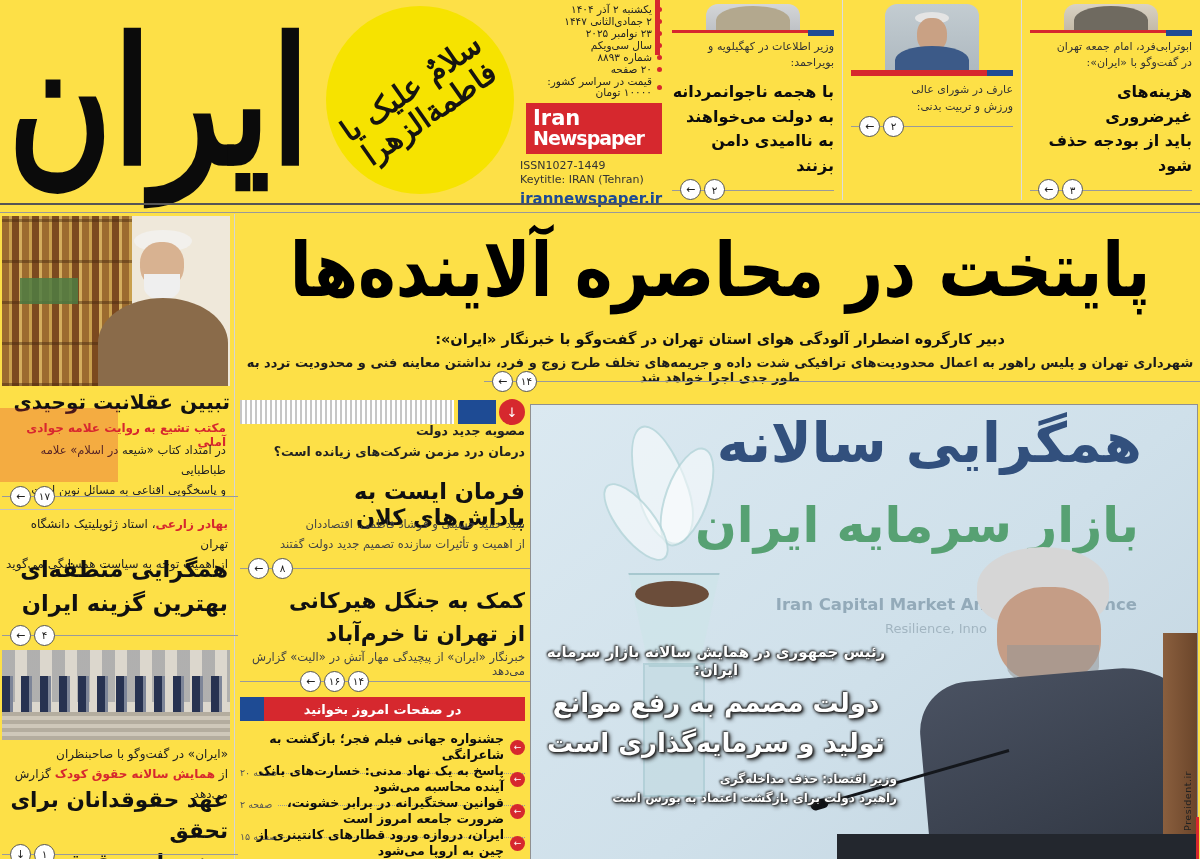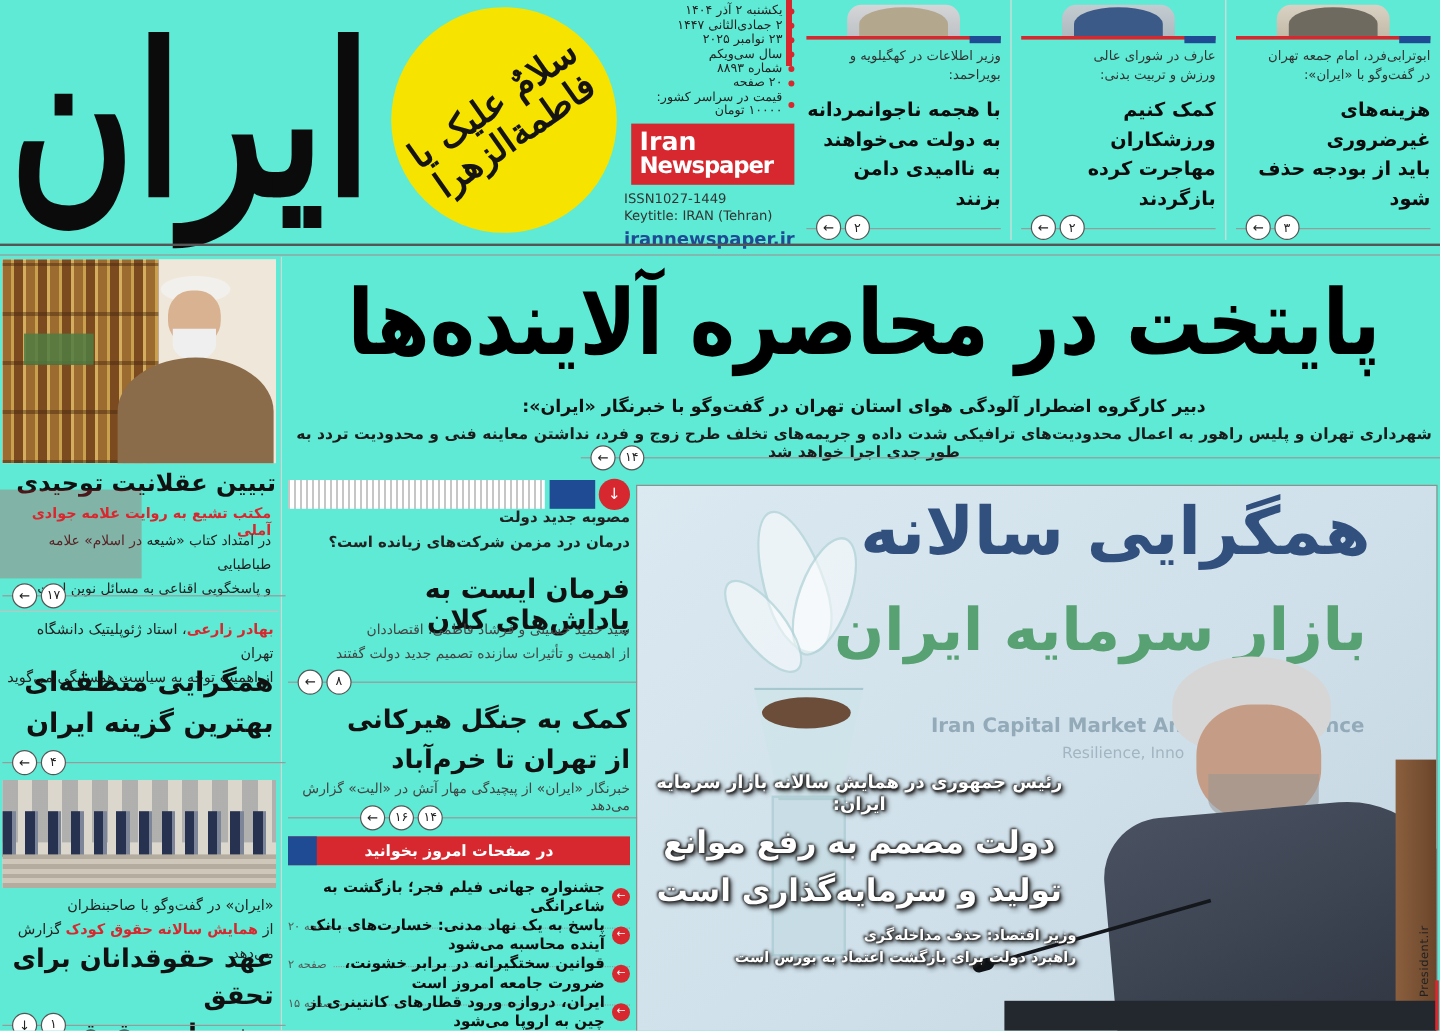--- a/index.html
+++ b/index.html
@@ -1,16 +1,16 @@
 <!DOCTYPE html>
 <html lang="fa" dir="rtl"><head>
 <meta charset="utf-8">
 <style>
   html,body{margin:0;padding:0;background:#e9e9e9;}
-  .page{position:relative;width:1200px;height:859px;background:#5eead4;margin:0 auto;
+  .page{position:relative;width:1200px;height:859px;background:#fde047;margin:0 auto;
         overflow:hidden;direction:rtl;font-family:"DejaVu Sans",sans-serif;color:#111;}
   .pre{white-space:pre-line;}
 
   
   .logo{position:absolute;left:0;top:2px;width:318px;height:198px;display:flex;align-items:center;justify-content:center;}
   .logo span{font-size:132px;font-weight:bold;color:#0b0b0b;transform:scale(1.08,1.32);letter-spacing:-4px;font-family:"DejaVu Serif",serif;}
   .badge{position:absolute;left:326px;top:6px;width:188px;height:188px;border-radius:50%;background:#f6e300;
          display:flex;align-items:center;justify-content:center;overflow:hidden;}
   .badge span{display:block;transform:rotate(-35deg);font-weight:bold;font-size:30px;line-height:1.05;
               text-align:center;color:#161410;font-family:"DejaVu Serif",serif;}
@@ -208,22 +208,20 @@
     <div class="tcol">
       <div class="tphoto p-bg-b">
         <div class="hair"></div>
         <div class="head"></div>
 
         <div class="robe blue"></div>
       </div>
       <div class="tbar"></div>
       <div class="tkicker pre">عارف در شورای عالی
 ورزش و تربیت بدنی:</div>
-      <div class="ttitle pre">کمک کنیم ورزشکاران
-مهاجرت کرده بازگردند</div>
       <div class="pagemark">
         <div class="pline"></div>
         <span class="circ arrow">←</span>
         <span class="circ">۲</span>
       </div>
     </div>
 
     <div class="tcol">
       <div class="tphoto p-bg-c">
         <div class="turban"></div>

